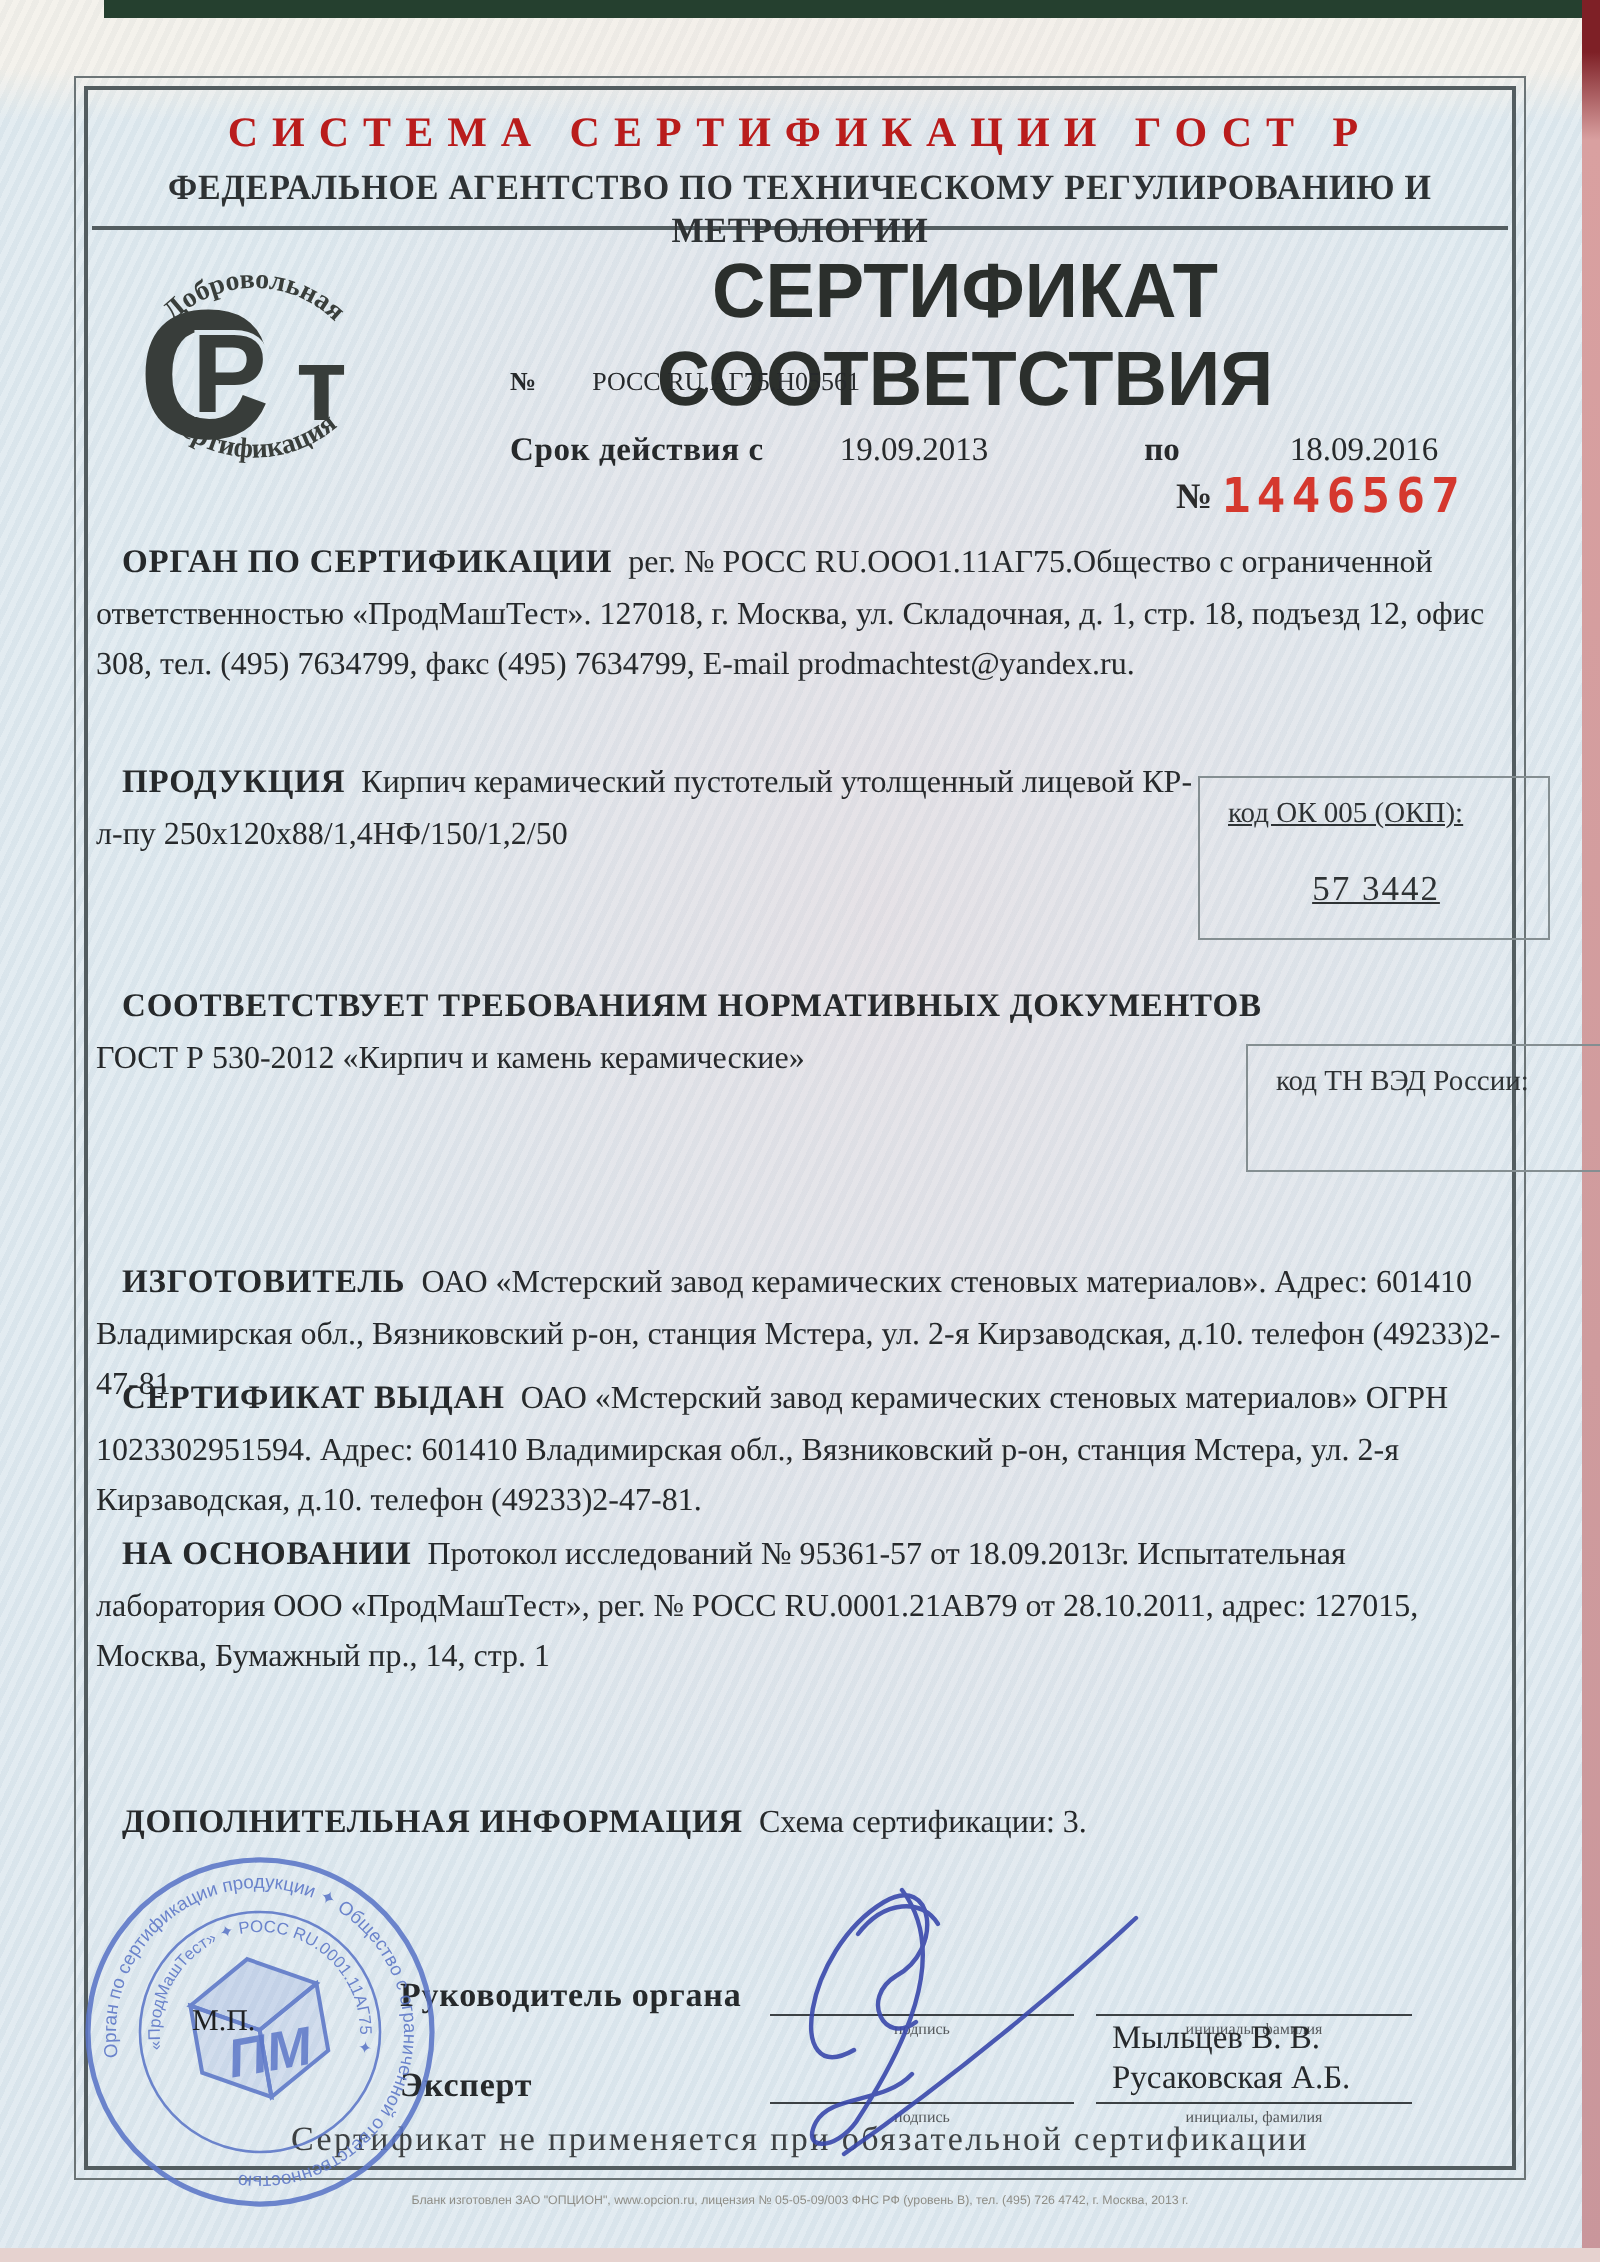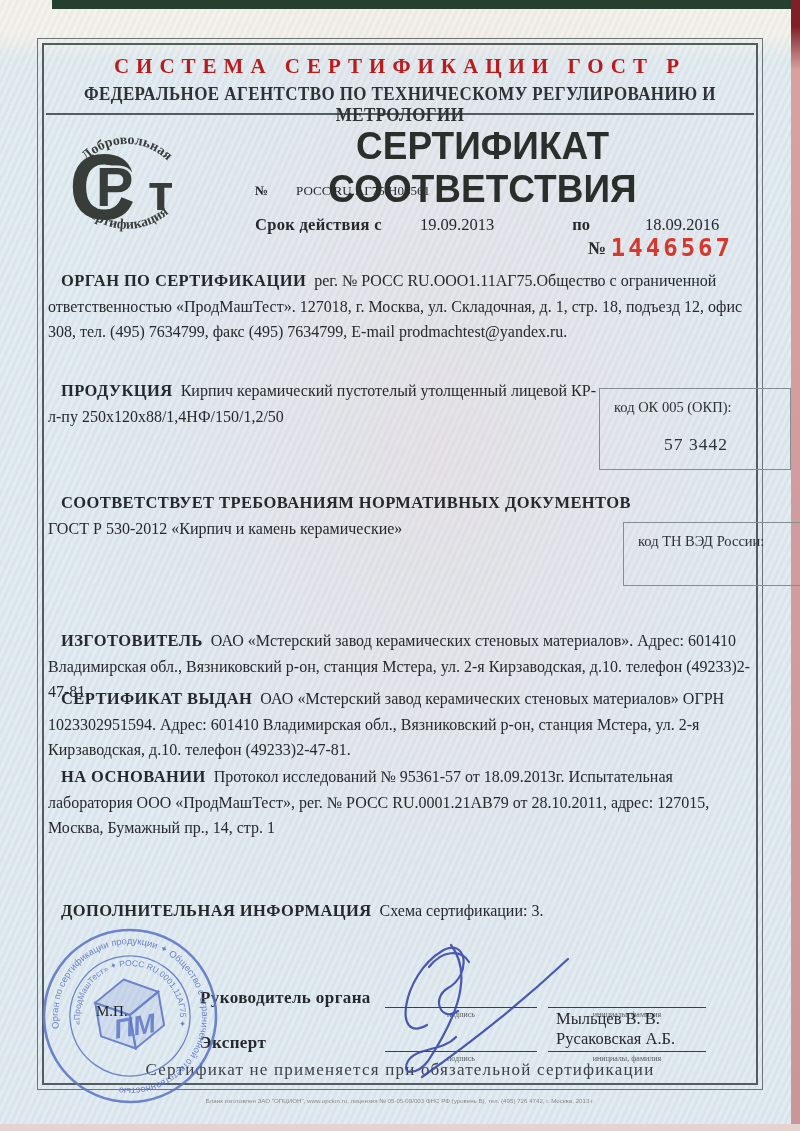--- a/index.html
+++ b/index.html
@@ -54,21 +54,21 @@
   .p-organ   { top:268px; }
   .p-product { top:378px; width:548px; }
   .p-conform { top:490px; }
   .p-conform .gost { display:block; text-indent:0; }
   .p-manuf   { top:628px; }
   .p-issued  { top:686px; }
   .p-basis   { top:764px; }
   .p-addinfo { top:898px; }
 
   .code-box { border:1px solid #848e91; font-size:14.5px; padding:10px 12px 0 14px; color:#2e3234; }
-  .box-okp   { left:599px; top:388px; width:192px; height:82px; }
+  .box-okp   { left:599px; top:388px; width:176px; height:82px;text-decoration:underline; }
   .box-okp .val { display:block; text-align:center; margin-top:18px; font-size:17.5px; letter-spacing:1px; }
   .box-tnved { left:599px; top:522px; width:192px; height:64px;margin-left:24px; }
 
   
   .sig-label { font-weight:bold; font-size:17px; letter-spacing:0.4px; }
   .lbl-head   { left:200px; top:988px; }
   .lbl-expert { left:200px; top:1033px; }
   .sig-line { border-bottom:1px solid #3c4144; height:1px; }
   .line-sign1 { left:385px; top:1007px; width:152px; }
   .line-sign2 { left:385px; top:1051px; width:152px; }

